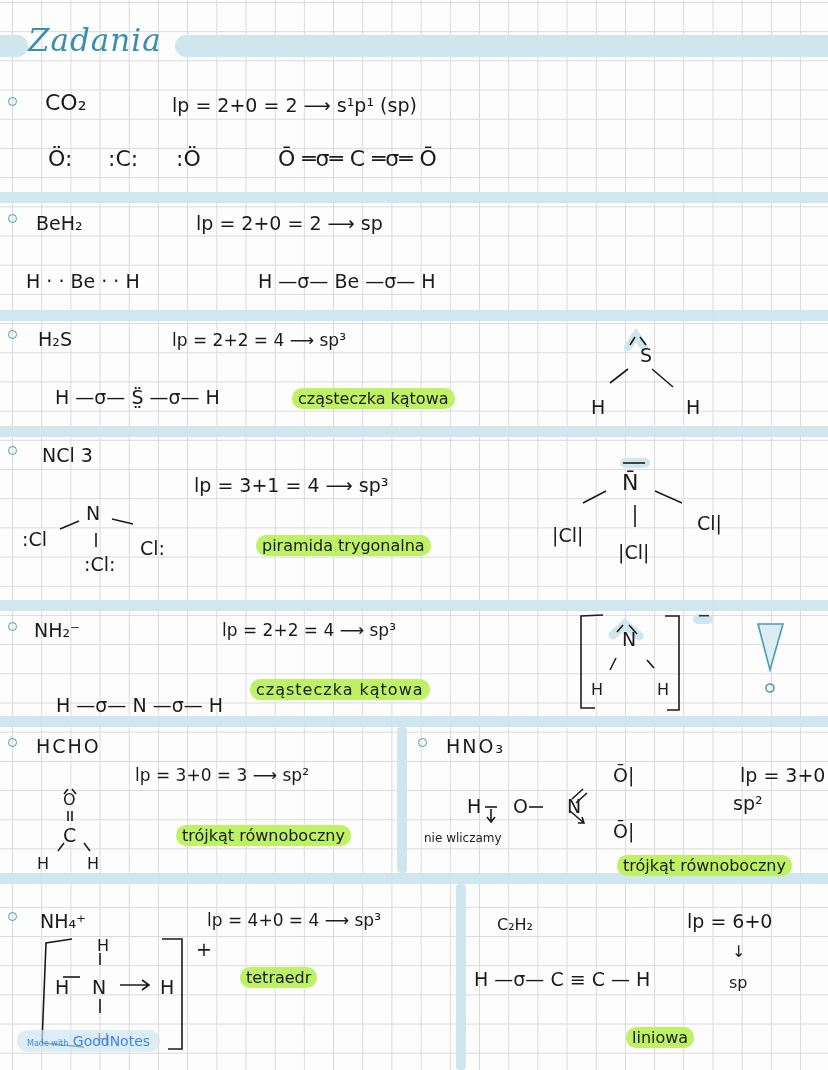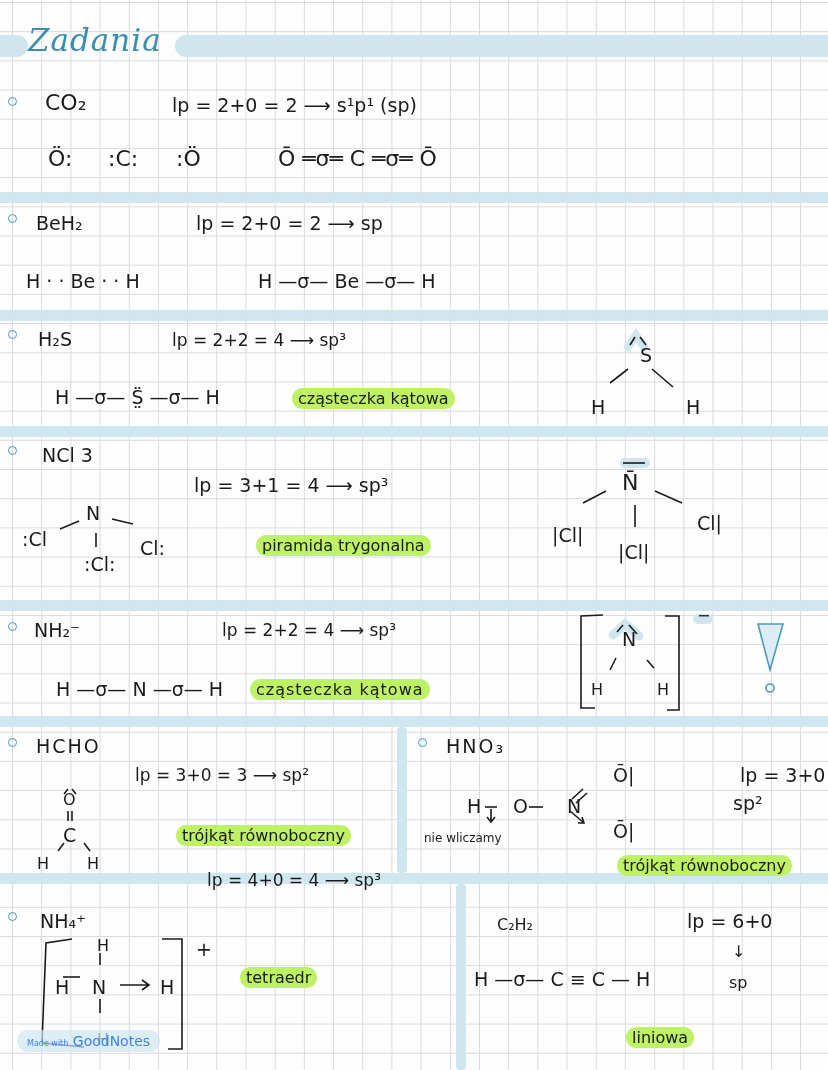--- a/index.html
+++ b/index.html
@@ -105,21 +105,21 @@
   <div class="t" style="left:622px;top:472px;font-size:22px">N̄</div>
   <div class="t" style="left:552px;top:526px">|Cl|</div>
   <div class="t" style="left:618px;top:543px">|Cl|</div>
   <div class="t" style="left:697px;top:514px">Cl|</div>
 </section>
 
 <section>
   <div class="bullet" style="left:8px;top:622px"></div>
   <div class="t" style="left:34px;top:621px">NH₂⁻</div>
   <div class="t" style="left:222px;top:622px;font-size:17px">lp = 2+2 = 4 ⟶ sp³</div>
-  <div class="t" style="left:56px;top:680px">H —σ— N —σ— H</div>
+  <div class="t" style="left:56px;top:696px">H —σ— N —σ— H</div>
   <div class="t sm" style="left:250px;top:682px;letter-spacing:1px"><span class="hl">cząsteczka kątowa</span></div>
   <svg style="left:575px;top:612px" width="140" height="105">
     <path class="line" d="M28 3 L6 4 L6 96 L20 96"></path>
     <path class="line" d="M90 4 L104 4 L104 98 L92 98"></path>
     <path d="M38 23 L50 12 L64 24" stroke="#cfe6ef" stroke-width="9" fill="none" stroke-linecap="round"></path>
     <path class="line" d="M42 20 L48 13 M54 13 L62 22"></path>
     <line class="line" x1="41" y1="46" x2="35" y2="58"></line>
     <line class="line" x1="72" y1="48" x2="79" y2="56"></line>
     <rect x="118" y="2" width="20" height="10" rx="5" fill="#cfe6ef"></rect>
   </svg>
@@ -169,21 +169,21 @@
     <line class="line" x1="96" y1="28" x2="107" y2="18"></line>
     <path class="line" d="M90 36 L104 48 M98 48 L104 48 L102 42"></path>
   </svg>
   <div class="t xs" style="left:424px;top:832px">nie wliczamy</div>
   <div class="t sm" style="left:617px;top:858px"><span class="hl">trójkąt równoboczny</span></div>
 </section>
 
 <section>
   <div class="bullet" style="left:8px;top:912px"></div>
   <div class="t" style="left:40px;top:912px">NH₄⁺</div>
-  <div class="t" style="left:207px;top:872px;font-size:17px">lp = 4+0 = 4 ⟶ sp³</div>
+  <div class="t" style="left:207px;top:912px;font-size:17px">lp = 4+0 = 4 ⟶ sp³</div>
   <svg style="left:38px;top:935px" width="170" height="120">
     <path class="line" d="M34 4 L8 8 L4 108 L46 112"></path>
     <path class="line" d="M124 4 L144 4 L144 114 L130 114"></path>
     <line class="line" x1="25" y1="42" x2="42" y2="42"></line>
     <path class="line" d="M82 50 L110 50 M104 45 L111 50 L104 55"></path>
     <line class="line" x1="62" y1="18" x2="62" y2="30"></line>
     <line class="line" x1="62" y1="64" x2="62" y2="78"></line>
   </svg>
   <div class="t sm" style="left:97px;top:938px">H</div>
   <div class="t" style="left:55px;top:978px">H</div>

